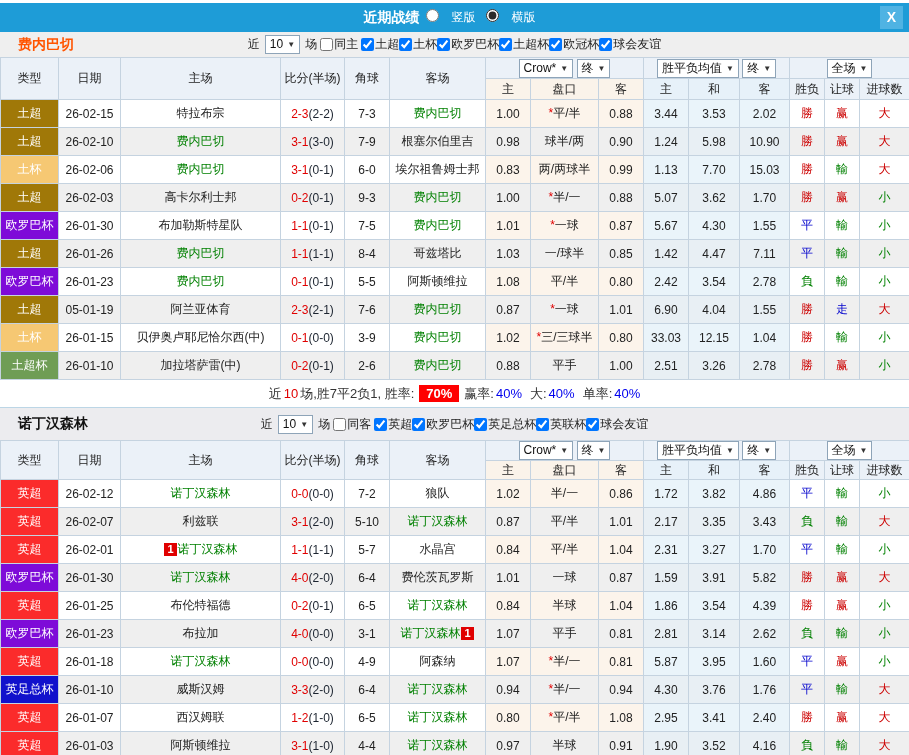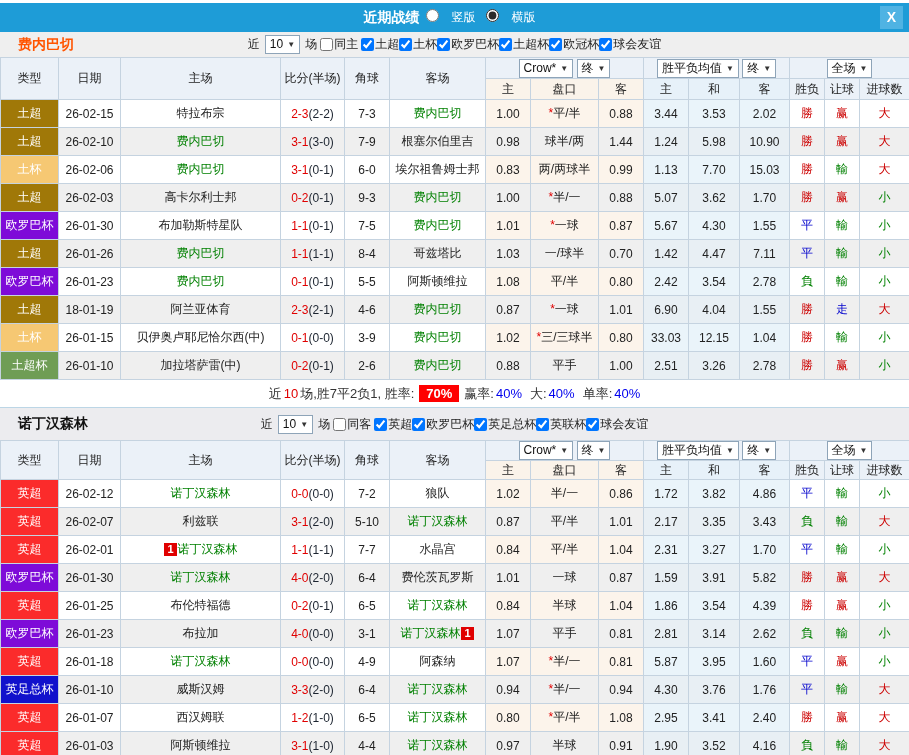--- a/index.html
+++ b/index.html
@@ -199,21 +199,21 @@
           </tr>
           <tr>
             <td class="lg" style="background: rgb(160, 120, 8);">土超</td>
             <td>26-02-10</td>
             <td><span class="self">费内巴切</span></td>
             <td><span class="ft">3-1</span><span class="ht">(3-0)</span></td>
             <td>7-9</td>
             <td><span>根塞尔伯里吉</span></td>
             <td class="crow">0.98</td>
             <td class="crow">球半/两</td>
-            <td class="crow">1.44</td>
+            <td class="crow">0.90</td>
             <td class="avg">1.24</td>
             <td class="avg">5.98</td>
             <td class="avg">10.90</td>
             <td class="cr">勝</td>
             <td class="cr">赢</td>
             <td class="cr">大</td>
           </tr>
           <tr>
             <td class="lg" style="background: rgb(246, 200, 115);">土杯</td>
             <td>26-02-06</td>
@@ -267,21 +267,21 @@
           </tr>
           <tr>
             <td class="lg" style="background: rgb(160, 120, 8);">土超</td>
             <td>26-01-26</td>
             <td><span class="self">费内巴切</span></td>
             <td><span class="ft">1-1</span><span class="ht">(1-1)</span></td>
             <td>8-4</td>
             <td><span>哥兹塔比</span></td>
             <td class="crow">1.03</td>
             <td class="crow">一/球半</td>
-            <td class="crow">0.70</td>
+            <td class="crow">0.85</td>
             <td class="avg">1.42</td>
             <td class="avg">4.47</td>
             <td class="avg">7.11</td>
             <td class="cb">平</td>
             <td class="cg">輸</td>
             <td class="cg">小</td>
           </tr>
           <tr>
             <td class="lg" style="background: rgb(126, 11, 216);">欧罗巴杯</td>
             <td>26-01-23</td>
@@ -294,24 +294,24 @@
             <td class="crow">0.80</td>
             <td class="avg">2.42</td>
             <td class="avg">3.54</td>
             <td class="avg">2.78</td>
             <td class="cg">負</td>
             <td class="cg">輸</td>
             <td class="cg">小</td>
           </tr>
           <tr>
             <td class="lg" style="background: rgb(160, 120, 8);">土超</td>
-            <td>18-01-19</td>
+            <td>05-01-19</td>
             <td><span>阿兰亚体育</span></td>
             <td><span class="ft">2-3</span><span class="ht">(2-1)</span></td>
-            <td>4-6</td>
+            <td>7-6</td>
             <td><span class="self">费内巴切</span></td>
             <td class="crow">0.87</td>
             <td class="crow"><span class="star">*</span><span>一球</span></td>
             <td class="crow">1.01</td>
             <td class="avg">6.90</td>
             <td class="avg">4.04</td>
             <td class="avg">1.55</td>
             <td class="cr">勝</td>
             <td class="cb">走</td>
             <td class="cr">大</td>
@@ -506,21 +506,21 @@
             <td class="avg">3.43</td>
             <td class="cg">負</td>
             <td class="cg">輸</td>
             <td class="cr">大</td>
           </tr>
           <tr>
             <td class="lg" style="background: rgb(251, 43, 43);">英超</td>
             <td>26-02-01</td>
             <td><span class="redcard">1</span><span class="self">诺丁汉森林</span></td>
             <td><span class="ft">1-1</span><span class="ht">(1-1)</span></td>
-            <td>7-7</td>
+            <td>5-7</td>
             <td><span>水晶宫</span></td>
             <td class="crow">0.84</td>
             <td class="crow">平/半</td>
             <td class="crow">1.04</td>
             <td class="avg">2.31</td>
             <td class="avg">3.27</td>
             <td class="avg">1.70</td>
             <td class="cb">平</td>
             <td class="cg">輸</td>
             <td class="cg">小</td>

